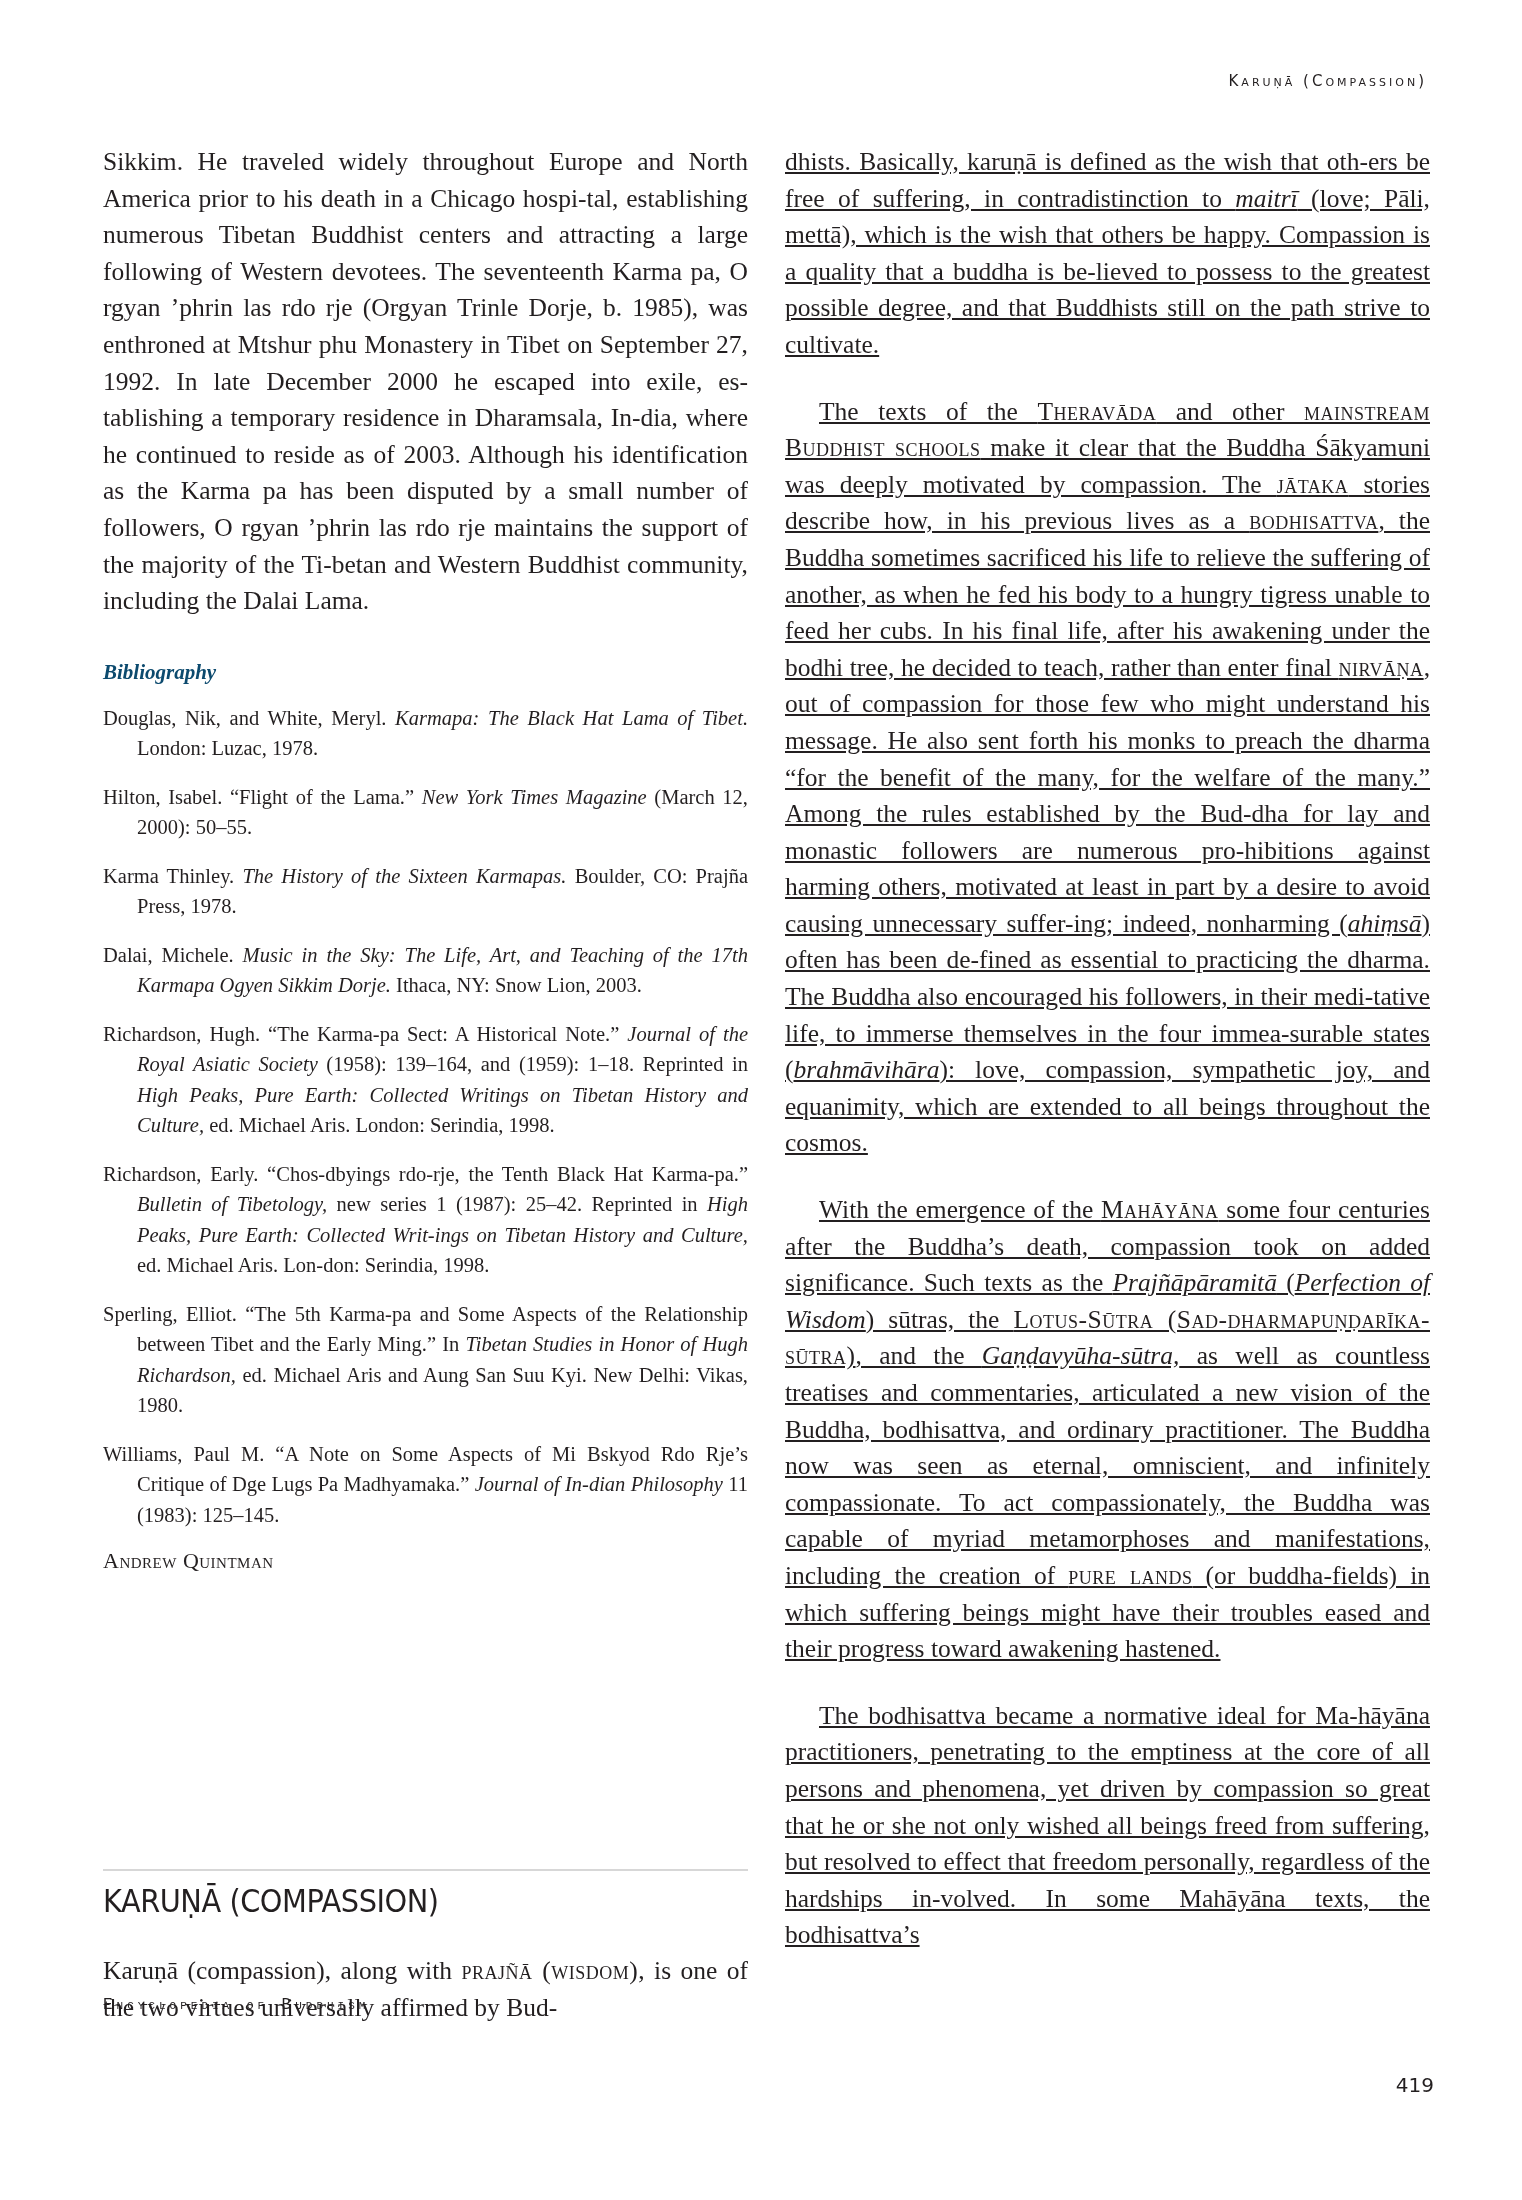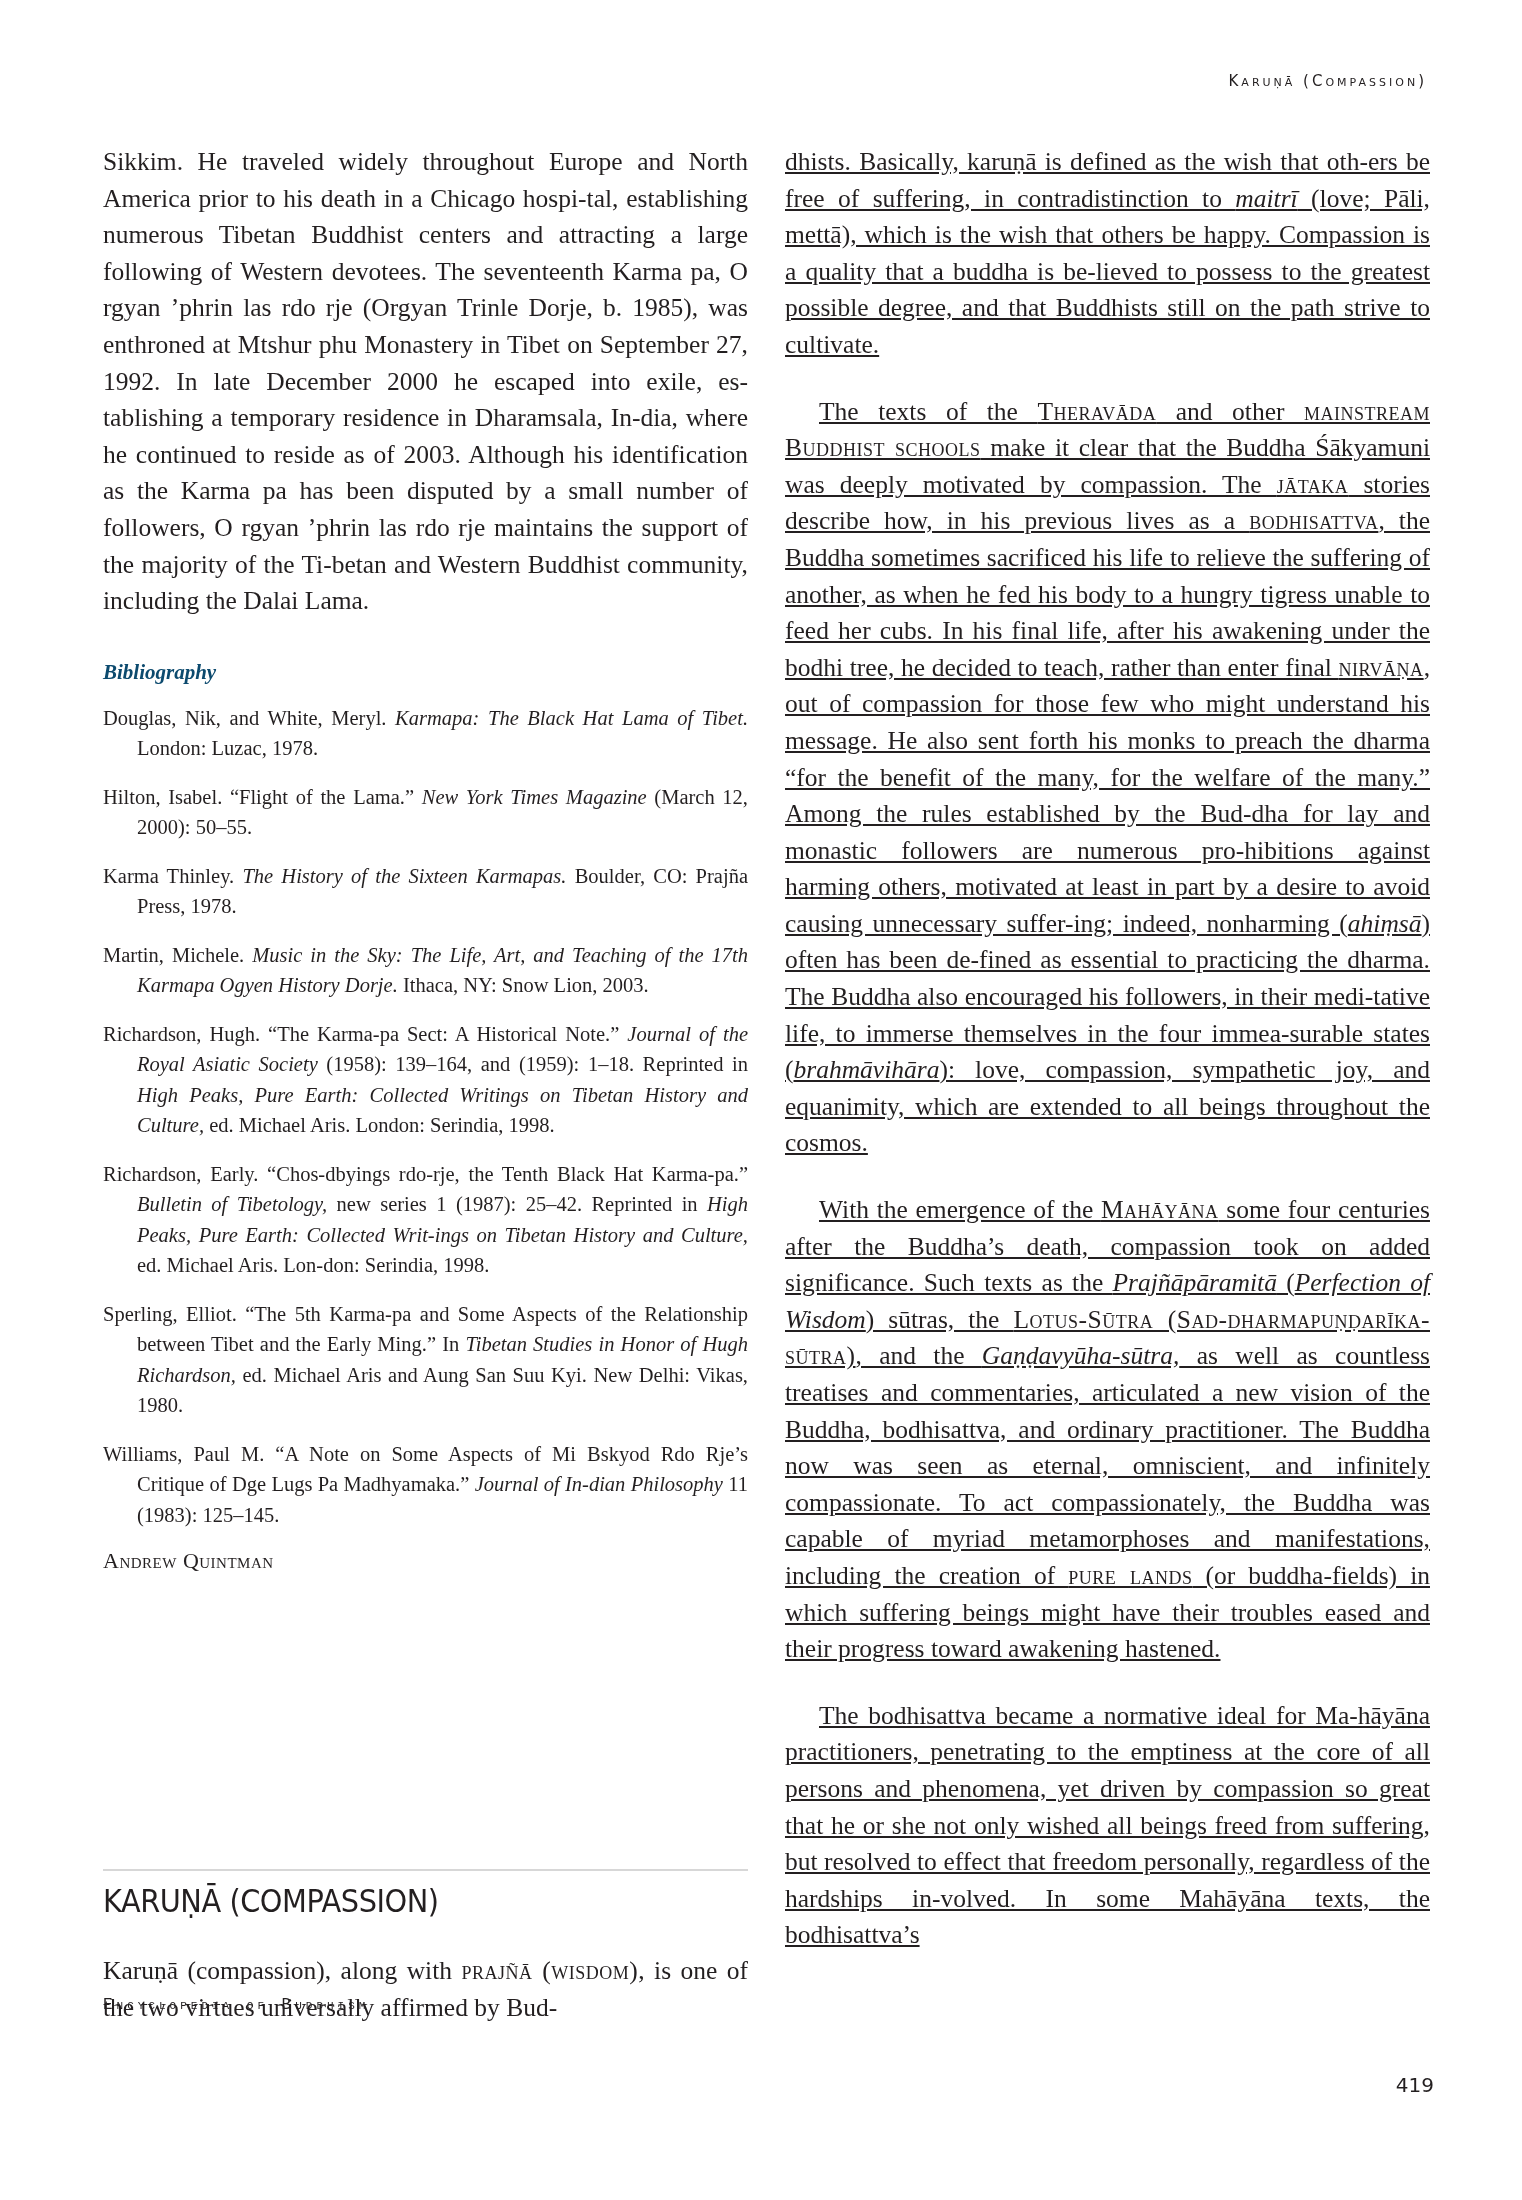--- a/index.html
+++ b/index.html
@@ -68,21 +68,21 @@
 
 <div class="col col-left">
   <p class="body">Sikkim. He traveled widely throughout Europe and North America prior to his death in a Chicago hospi-tal, establishing numerous Tibetan Buddhist centers and attracting a large following of Western devotees. The seventeenth Karma pa, O rgyan ’phrin las rdo rje (Orgyan Trinle Dorje, b. 1985), was enthroned at Mtshur phu Monastery in Tibet on September 27, 1992. In late December 2000 he escaped into exile, es-tablishing a temporary residence in Dharamsala, In-dia, where he continued to reside as of 2003. Although his identification as the Karma pa has been disputed by a small number of followers, O rgyan ’phrin las rdo rje maintains the support of the majority of the Ti-betan and Western Buddhist community, including the Dalai Lama.</p>
 
   <div class="bib-title">Bibliography</div>
 
   <ul class="bib-list">
     <li class="bib-item"><span>Douglas, Nik, and White, Meryl. </span><em>Karmapa: The Black Hat Lama of Tibet.</em><span> London: Luzac, 1978.</span></li>
     <li class="bib-item"><span>Hilton, Isabel. “Flight of the Lama.” </span><em>New York Times Magazine</em><span> (March 12, 2000): 50–55.</span></li>
     <li class="bib-item"><span>Karma Thinley. </span><em>The History of the Sixteen Karmapas.</em><span> Boulder, CO: Prajña Press, 1978.</span></li>
-    <li class="bib-item"><span>Martin, Michele. </span><em>Music in the Sky: The Life, Art, and Teaching of the 17th Karmapa Ogyen History Dorje.</em><span> Ithaca, NY: Snow Lion, 2003.</span></li>
+    <li class="bib-item"><span>Dalai, Michele. </span><em>Music in the Sky: The Life, Art, and Teaching of the 17th Karmapa Ogyen Sikkim Dorje.</em><span> Ithaca, NY: Snow Lion, 2003.</span></li>
     <li class="bib-item"><span>Richardson, Hugh. “The Karma-pa Sect: A Historical Note.” </span><em>Journal of the Royal Asiatic Society</em><span> (1958): 139–164, and (1959): 1–18. Reprinted in </span><em>High Peaks, Pure Earth: Collected Writings on Tibetan History and Culture,</em><span> ed. Michael Aris. London: Serindia, 1998.</span></li>
     <li class="bib-item"><span>Richardson, Early. “Chos-dbyings rdo-rje, the Tenth Black Hat Karma-pa.” </span><em>Bulletin of Tibetology,</em><span> new series 1 (1987): 25–42. Reprinted in </span><em>High Peaks, Pure Earth: Collected Writ-ings on Tibetan History and Culture,</em><span> ed. Michael Aris. Lon-don: Serindia, 1998.</span></li>
     <li class="bib-item"><span>Sperling, Elliot. “The 5th Karma-pa and Some Aspects of the Relationship between Tibet and the Early Ming.” In </span><em>Tibetan Studies in Honor of Hugh Richardson,</em><span> ed. Michael Aris and Aung San Suu Kyi. New Delhi: Vikas, 1980.</span></li>
     <li class="bib-item"><span>Williams, Paul M. “A Note on Some Aspects of Mi Bskyod Rdo Rje’s Critique of Dge Lugs Pa Madhyamaka.” </span><em>Journal of In-dian Philosophy</em><span> 11 (1983): 125–145.</span></li>
   </ul>
 
   <div class="author-sig">Andrew Quintman</div>
 </div>
 
 <div class="rule"></div>

